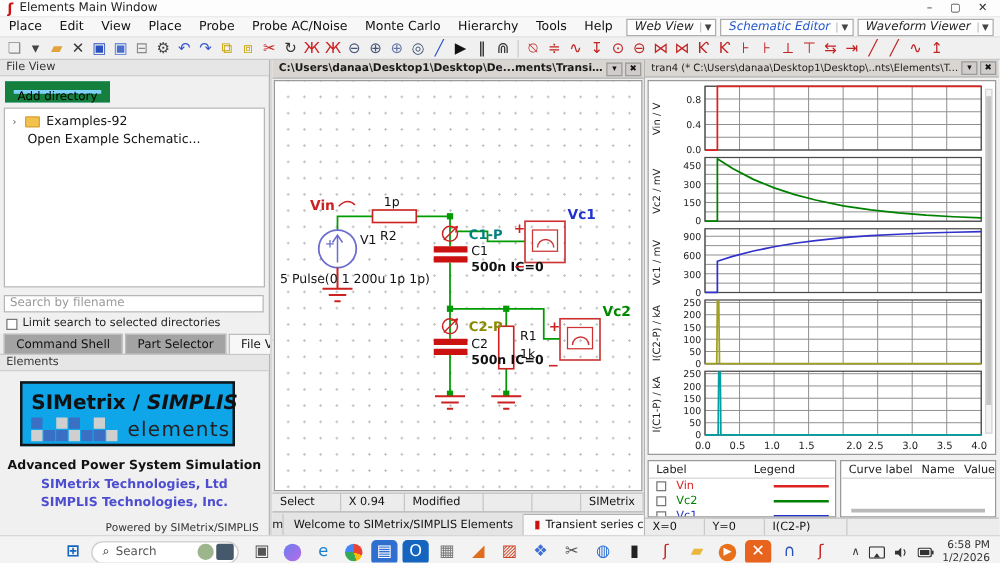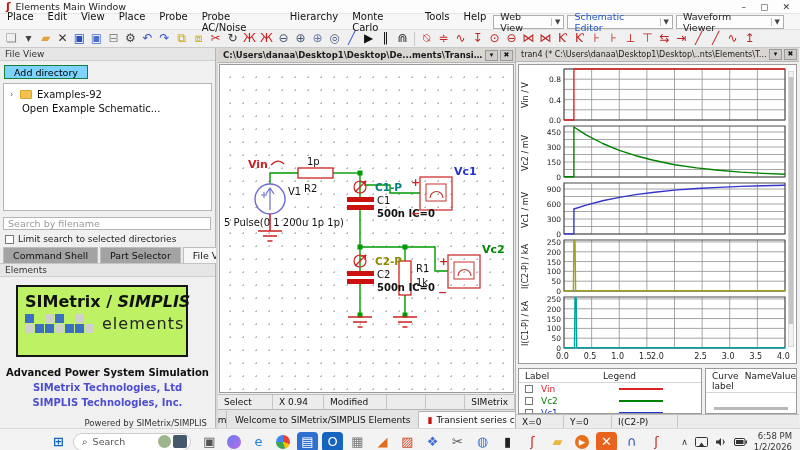--- a/index.html
+++ b/index.html
@@ -7,54 +7,54 @@
   .ni{user-select:none;}
   
   #titlebar{height:14px;background:#fdfdfd;display:flex;align-items:center;padding:0 4px;border-bottom:1px solid #e5e5e5;}
   #title-icon{color:#cc1111;font-weight:bold;font-size:11px;margin:0 5px 0 2px;}
   #window-title{font-size:9.5px;color:#222;}
   #wincontrols{margin-left:auto;display:flex;gap:14px;font-size:9px;color:#333;padding-right:6px;}
   #wincontrols span{cursor:pointer;line-height:12px;}
   
   #menubar{height:15px;background:#f7f7f7;display:flex;align-items:center;font-size:10px;}
   #menubar .menu-item{padding:1px 7px;cursor:pointer;}
-  #viewbtns{margin-left:auto;display:flex;gap:3px;padding-right:16px;}
+  #viewbtns{margin-left:auto;display:flex;gap:3px;padding-right:5px;font-style:italic;}
   .viewbtn{display:flex;align-items:center;border:1px solid #adadad;background:#fdfdfd;font-size:9.5px;height:14px;padding:0 3px 0 6px;cursor:pointer;}
   .viewbtn .cap{color:#222;}
   .viewbtn.blue .cap{color:#2456cc;}
   .viewbtn .dd{border-left:1px solid #c5c5c5;margin-left:5px;padding-left:3px;font-size:7px;color:#444;}
   
   #toolbar{height:19px;background:#f0f0f0;border-top:1px solid #e2e2e2;border-bottom:1px solid #c9c9c9;display:flex;align-items:center;padding:0 3px;overflow:hidden;}
   .tbi{font-size:12px;line-height:17px;width:17px;text-align:center;cursor:pointer;flex:0 0 auto;}
   .tbsep{width:1px;height:14px;background:#c9c9c9;margin:0 3px;flex:0 0 auto;}
   
   #main{display:flex;height:380px;}
   #left{width:216px;background:#f0f0f0;border-right:1px solid #b5b5b5;display:flex;flex-direction:column;}
   #vsplit{width:2px;background:#d8d8d8;cursor:col-resize;}
   #schem{width:298px;display:flex;flex-direction:column;background:#f0f0f0;border-right:1px solid #b5b5b5;}
   #wave{width:283px;display:flex;flex-direction:column;background:#f0f0f0;}
   .panelhead{height:13px;background:#e6e6e6;border-bottom:1px solid #cfcfcf;font-size:9px;color:#333;padding:1px 5px;}
   .winhead{height:15px;background:#d9d6d2;border-bottom:1px solid #b5b5b5;display:flex;align-items:center;font-size:8.5px;font-weight:bold;color:#1a1a1a;padding:0 2px 0 5px;white-space:nowrap;overflow:hidden;}
   .winhead .spacer{flex:1;}
   .hbtn{flex:0 0 auto;width:13px;height:11px;background:#cfcccb;border:1px solid #9a9a9a;font-size:7px;line-height:9px;text-align:center;color:#111;margin-left:2px;cursor:pointer;font-weight:bold;}
   
-  #add-dir{margin:4px 4px 3px 4px;width:84px;height:17px;background:#7dd3fc;border:1px solid #15803d;font-size:9.5px;font-family:inherit;cursor:pointer;}
+  #add-dir{margin:4px 4px 3px 4px;width:84px;height:17px;background:#7dd3fc;border:7px solid #15803d;font-size:9.5px;font-family:inherit;cursor:pointer;}
   #treebox{margin:1px 3px;height:155px;background:#fff;border:1px solid #b5b5b5;font-size:10px;padding-top:3px;}
   .treerow{display:flex;align-items:center;height:14px;padding-left:6px;cursor:pointer;}
   .tw{width:10px;color:#555;font-size:8px;}
   .foldericon{width:12px;height:9px;background:#f2c14e;border:1px solid #d8a32e;border-radius:1px;margin-right:5px;}
   #searchbox{margin:5px 3px 0 3px;width:208px;height:15px;border:1px solid #b5b5b5;font-size:9.5px;padding:0 4px;font-family:inherit;color:#333;background:#fff;}
   #searchbox::placeholder{color:#9a9a9a;}
   #checkrow{display:flex;align-items:center;margin:4px 3px 3px 5px;font-size:9px;color:#222;}
   .cbox{width:9px;height:9px;border:1px solid #777;background:#fff;margin-right:4px;flex:0 0 auto;cursor:pointer;}
   #lefttabs{display:flex;align-items:flex-end;height:17px;background:#ececec;border-bottom:1px solid #c5c5c5;padding-left:3px;gap:2px;}
   .ltab{font-size:9.5px;padding:2px 9px 2px 9px;border:1px solid #bdbdbd;border-bottom:none;background:#a3a3a3;cursor:pointer;white-space:nowrap;}
   .ltab.active{background:#f7f7f7;height:16px;}
   
-  #logobox{margin:8px 27px 4px 16px;background:#bef264;border:2px solid #151515;padding:5px 7px 22px 7px;}
+  #logobox{margin:8px 27px 4px 16px;background:#0ea5e9;border:2px solid #151515;padding:5px 7px 2px 7px;}
   #logoline1{font-size:16px;letter-spacing:0;white-space:nowrap;}
   .lg-sim{font-weight:bold;color:#111;}
   .lg-slash{font-weight:bold;color:#111;}
   .lg-simplis{font-weight:bold;font-style:italic;color:#111;}
   #logoline2{display:flex;align-items:flex-end;margin-top:3px;}
   #mosaic{display:grid;grid-template-columns:repeat(7,9px);grid-auto-rows:9px;gap:1px;margin-right:8px;}
   #mosaic span{width:9px;height:9px;}
   .mb{background:#3a6fc4;} .mg{background:#cfcfcf;} .mt{background:transparent;}
   #lg-elements{font-size:16px;color:#222;font-weight:normal;letter-spacing:1px;}
   #tagline{text-align:center;font-size:10px;font-weight:bold;margin-top:6px;color:#111;}
@@ -74,21 +74,21 @@
   
   #plotcard{margin:2px;background:#fff;border:1px solid #9a9a9a;position:relative;padding:2px 0 0 0;}
   .plotrow{display:flex;align-items:stretch;height:57px;}
   .ylab{width:13px;display:flex;align-items:center;justify-content:center;font-size:8px;color:#222;writing-mode:vertical-rl;transform:rotate(180deg);text-align:center;}
   #xaxisrow{position:relative;height:11px;margin-left:45px;width:221px;font-size:8px;color:#222;}
   #xaxisrow span{position:absolute;top:0;}
   .vscroll{position:absolute;right:2px;top:6px;bottom:16px;width:6px;background:#f2f2f2;border:1px solid #d5d5d5;}
   .vscroll .thumb{position:absolute;top:2%;left:0;right:0;height:90%;background:#c4c4c4;}
   #legendrow{display:flex;gap:3px;margin:2px 2px 0 2px;height:46px;}
   .legbox{background:#fff;border:1px solid #9a9a9a;overflow:hidden;position:relative;font-size:9px;}
-  #legleft{width:184px;}
+  #legleft{width:151px;}
   #legright{flex:1;}
   .leghdr{display:flex;border-bottom:1px solid #d5d5d5;padding:2px 0 1px 6px;color:#222;}
   .legrow{display:flex;align-items:center;height:12px;padding-left:6px;}
   .legname{width:52px;}
   .legline{width:44px;height:2px;margin-left:26px;}
   .hscroll{position:absolute;left:8px;right:8px;bottom:3px;height:3px;background:#b9b9b9;}
   #wavestatus{height:15px;border-top:1px solid #bdbdbd;background:#ececec;display:flex;align-items:flex-end;font-size:9px;}
   #wavestatus .cell{border-right:1px solid #c9c9c9;padding:0 6px;height:100%;display:flex;align-items:center;}
   
   #taskbar{height:26px;background:#f3f3f3;border-top:1px solid #d8d8d8;display:flex;align-items:center;padding-left:46px;}
@@ -118,22 +118,22 @@
 
 <div id="menubar">
   <div style="display:flex;">
 
   <span class="menu-item">Place</span>
       <span class="menu-item">Edit</span>
       <span class="menu-item">View</span>
       <span class="menu-item">Place</span>
       <span class="menu-item">Probe</span>
       <span class="menu-item">Probe AC/Noise</span>
+      <span class="menu-item">Monte Carlo</span>
       <span class="menu-item">Hierarchy</span>
-      <span class="menu-item">Monte Carlo</span>
       <span class="menu-item">Tools</span>
       <span class="menu-item">Help</span>
     </div>
   <div id="viewbtns">
     <div class="viewbtn">
       <span class="cap">Web View</span>
         <span class="dd">▼</span>
     </div>
     <div class="viewbtn blue">
       <span class="cap">Schematic Editor</span>
@@ -525,21 +525,21 @@
             <text x="29" y="16.769230769230766" text-anchor="end" font-size="7.5" fill="#222">200</text>
             <text x="29" y="6.96153846153846" text-anchor="end" font-size="7.5" fill="#222">250</text>
             <polyline points="32.0,52.8 42.5,52.8 43.0,2.8 44.2,2.8 44.7,52.8 253.0,52.8" fill="none" stroke="#00a0a0" stroke-width="1.4" stroke-linejoin="round"></polyline>
           </svg>
       </div>
       <div id="xaxisrow">
           <span style="left: -8px;">0.0</span>
           <span style="left: 19.625px;">0.5</span>
           <span style="left: 47.25px;">1.0</span>
           <span style="left: 74.875px;">1.5</span>
-          <span style="left: 87px;">2.0</span>
+          <span style="left: 113px;">2.0</span>
           <span style="left: 130.125px;">2.5</span>
           <span style="left: 157.75px;">3.0</span>
           <span style="left: 185.375px;">3.5</span>
           <span style="left: 213px;">4.0</span>
         </div>
       <div class="vscroll">
           <div class="thumb"></div>
         </div>
     </div>
     <div id="legendrow">

